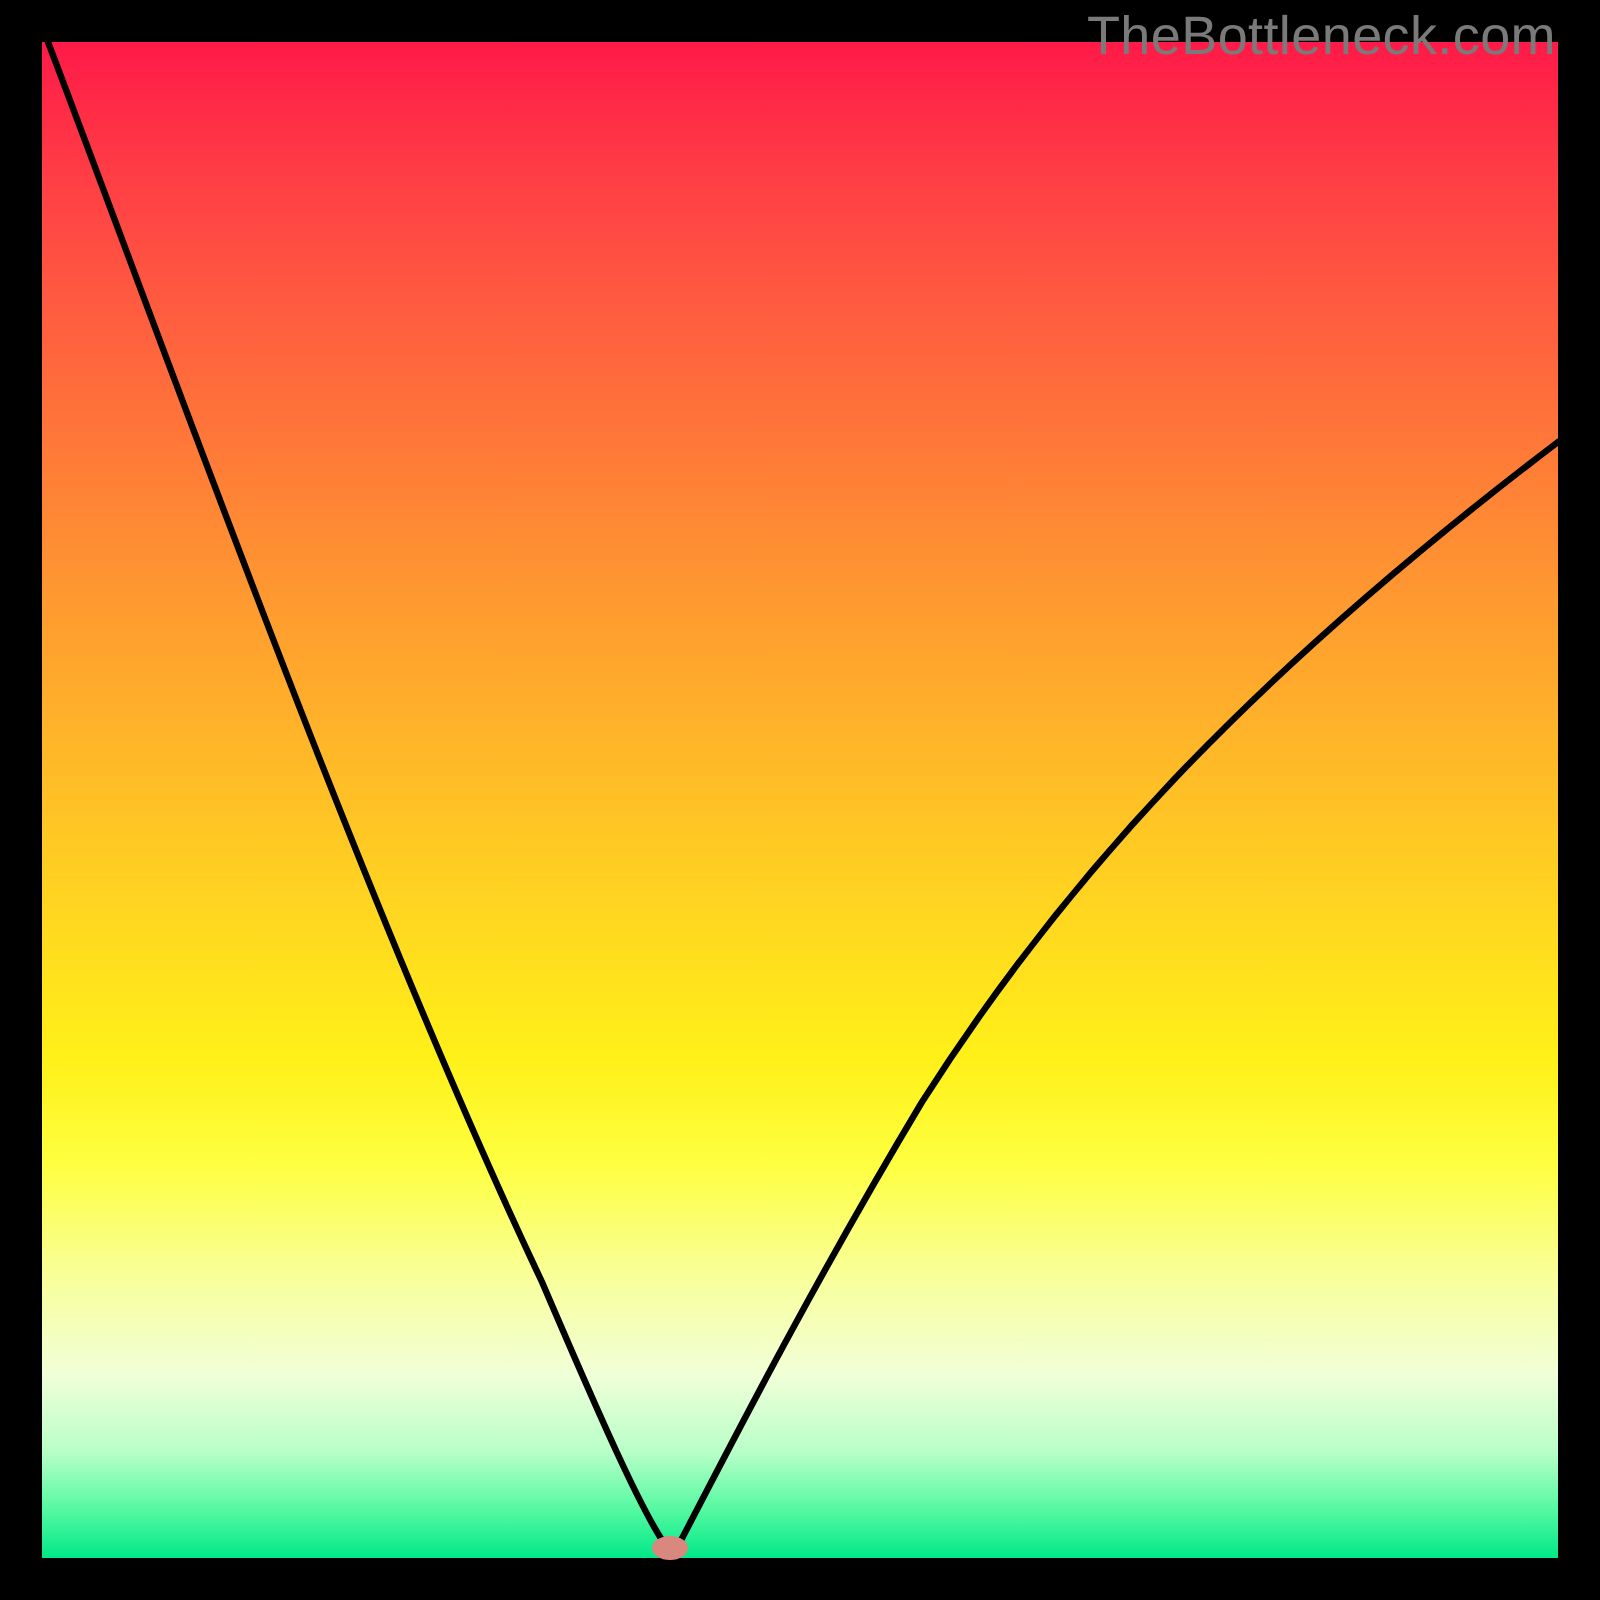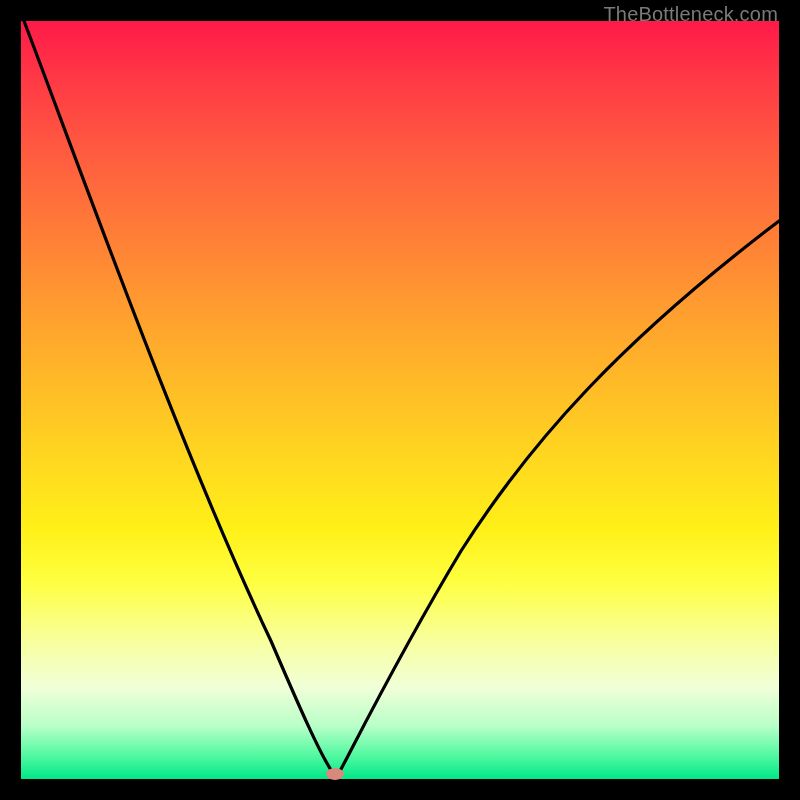--- a/index.html
+++ b/index.html
@@ -37,21 +37,21 @@
       #b8ffc8 93%,
       #50f8a0 97%,
       #00e888 100%
     );
   }
   .watermark {
     position: absolute;
     top: 3px;
     right: 22px;
     color: #7a7a7a;
-    font-size: 20px;
+    font-size: 27px;
     font-weight: 500;
     letter-spacing: 0.2px;
   }
   .curve-svg {
     position: absolute;
     left: 21px;
     top: 21px;
     width: 758px;
     height: 758px;
   }

